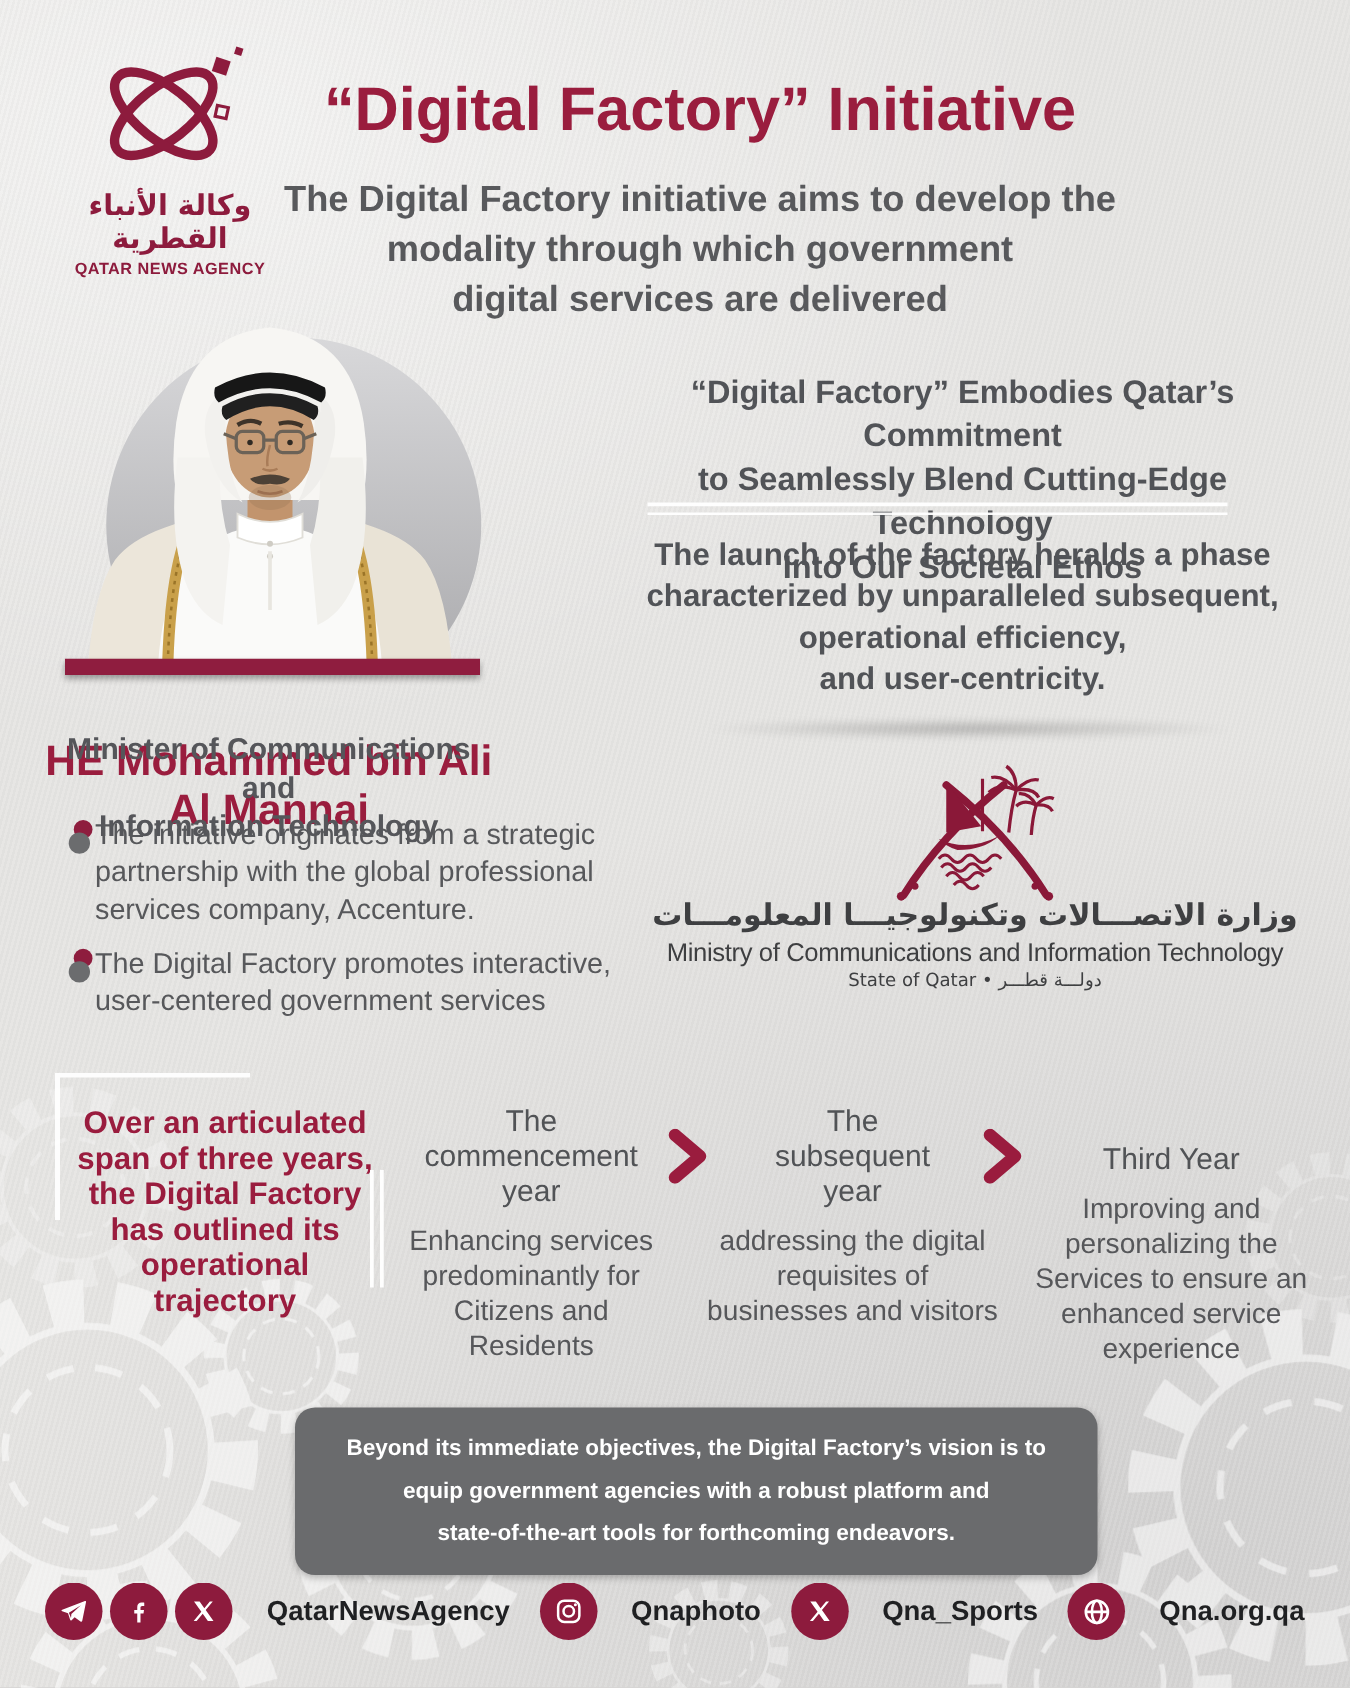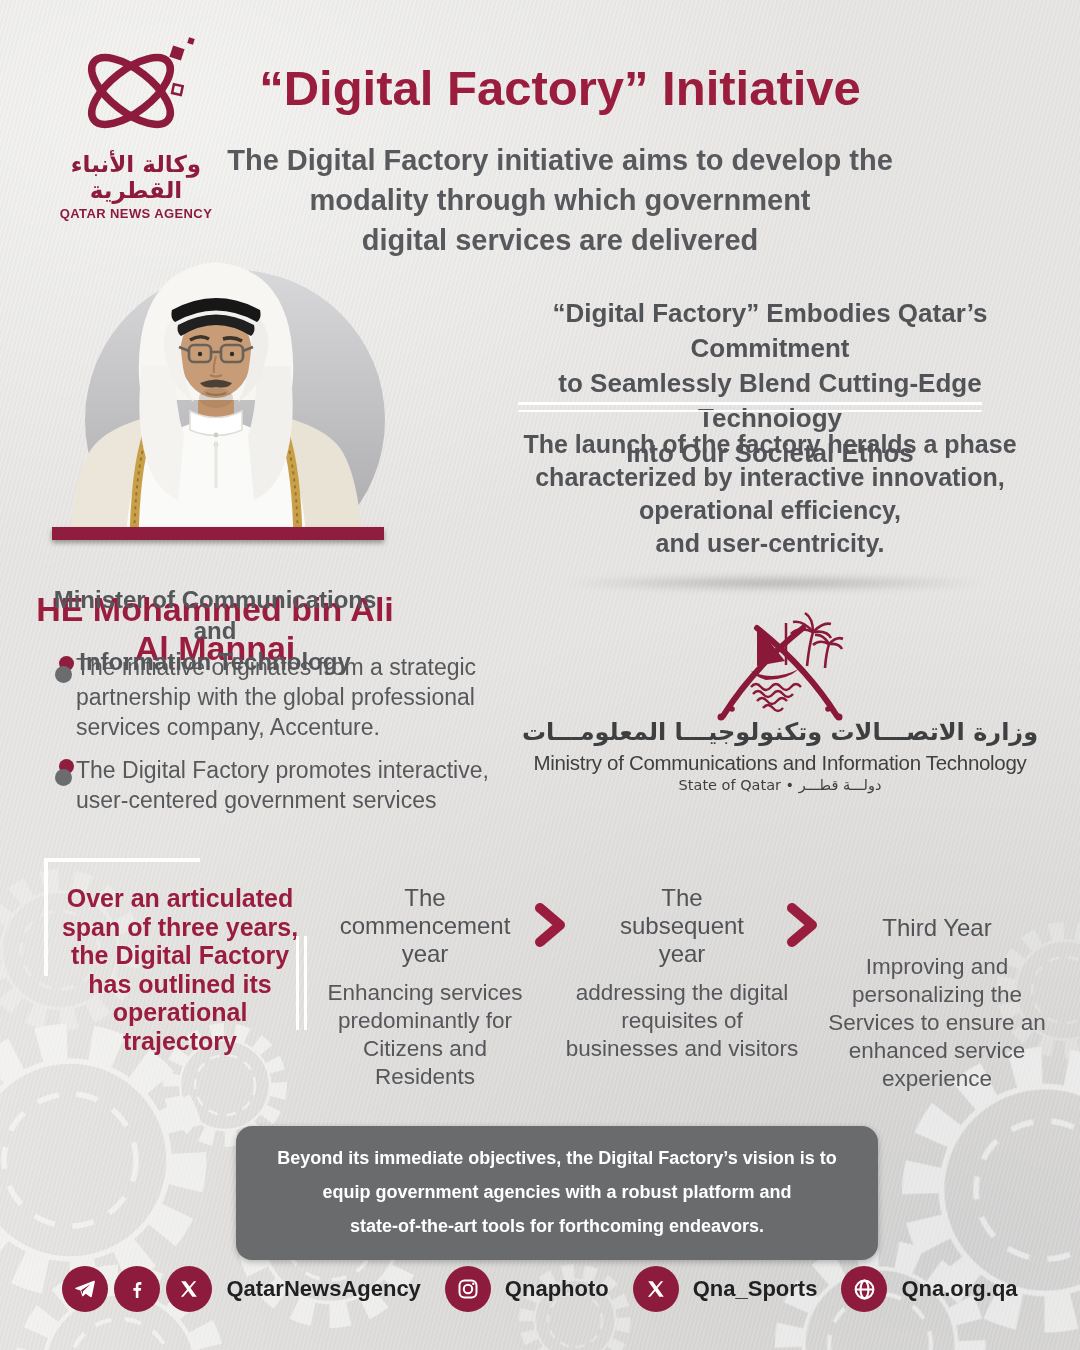--- a/index.html
+++ b/index.html
@@ -63,21 +63,21 @@
   .stage3{left:826px;width:222px;}
   .stage3 .stage-title{width:222px;padding-top:30px;}
   .chev{top:903px;}
 
   
   .banner{left:236px;top:1126px;width:642px;background:#6a6b6d;border-radius:16px;padding:15px 0 17px;
           font-size:18px;font-weight:bold;color:#fff;line-height:34px;box-shadow:0 2px 6px rgba(0,0,0,.25);}
 
   
   .footer{left:0;top:1266px;width:1080px;display:flex;justify-content:center;align-items:center;gap:24px;}
-  .fgroup{display:flex;align-items:center;gap:14px;text-align:center;}
+  .fgroup{display:flex;align-items:center;gap:27px;text-align:center;}
   .ficons{display:flex;gap:6px;}
   .fcircle{width:46px;height:46px;border-radius:50%;background:#8d1b3d;display:flex;align-items:center;justify-content:center;}
   .flabel{font-size:22px;font-weight:600;color:#1f2022;}
 </style>
 </head>
 <body>
 
 <div id="page">
 
   <svg class="abs" style="left:0;top:0;" width="1080" height="1350" viewBox="0 0 1080 1350">
@@ -210,21 +210,21 @@
     <div>“Digital Factory” Embodies Qatar’s Commitment</div>
     <div>to Seamlessly Blend Cutting-Edge Technology</div>
     <div>Into Our Societal Ethos</div>
   </div>
   <div class="abs dsep-h">
       <div class="ln"></div>
       <div class="ln"></div>
     </div>
   <div class="abs launch ctr">
     <div>The launch of the factory heralds a phase</div>
-    <div>characterized by interactive innovation,</div>
+    <div>characterized by unparalleled subsequent,</div>
     <div>operational efficiency,</div>
     <div>and user-centricity.</div>
   </div>
   <div class="abs smudge"></div>
 
   <svg class="abs mcit-emblem" width="150" height="112" viewBox="0 0 150 112">
     <g stroke="#8a1838" fill="none" stroke-linecap="round">
       <path d="M18,106 Q48,58 98,18" stroke-width="6"></path>
       <path d="M132,106 Q102,58 52,18" stroke-width="6"></path>
     </g>

